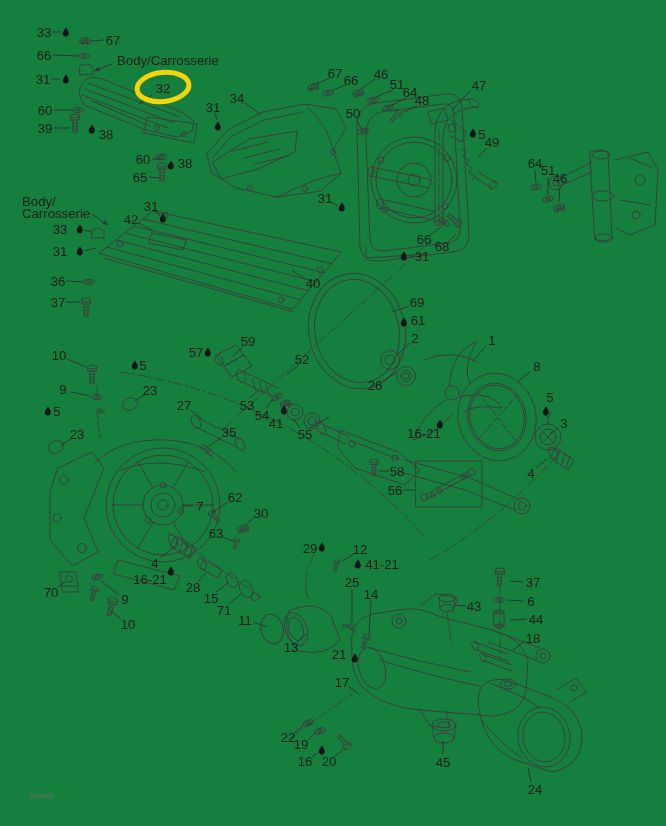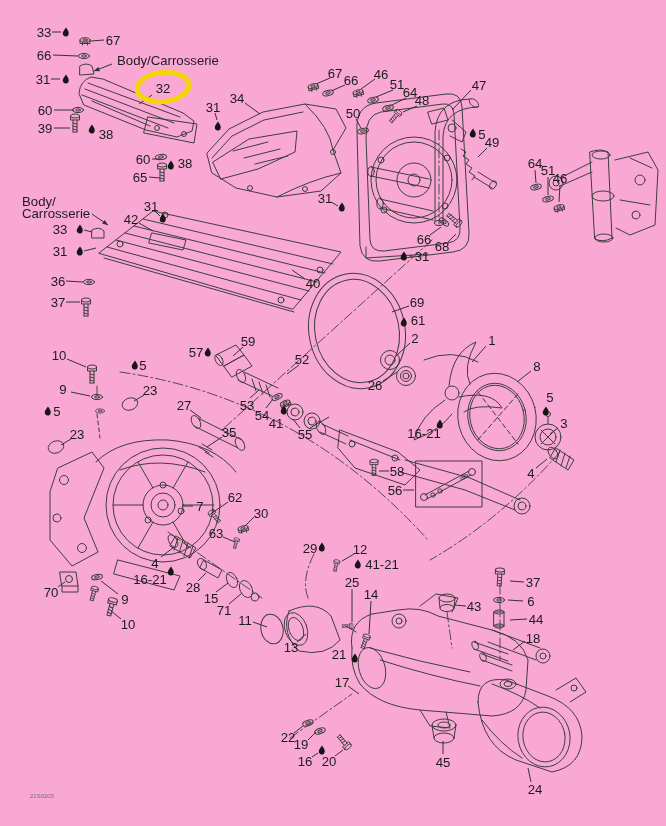--- a/index.html
+++ b/index.html
@@ -1,16 +1,16 @@
 <!DOCTYPE html>
 <html><head>
 <meta charset="utf-8">
 <style>
   html,body{margin:0;padding:0;background:#ffffff;}
-  .stage{position:relative;width:666px;height:826px;background:#f9a8d4;overflow:hidden;
+  .stage{position:relative;width:666px;height:826px;background:#15803d;overflow:hidden;
          font-family:"Liberation Sans", sans-serif;}
   svg text{font-family:"Liberation Sans", sans-serif;}
   .art path,.art line,.art circle,.art ellipse,.art rect,.art polyline{vector-effect:non-scaling-stroke;}
 </style>
 </head>
 <body>
 
 <div class="stage">
 <svg id="diagram-svg" viewBox="0 0 666 826" width="666" height="826">
 

